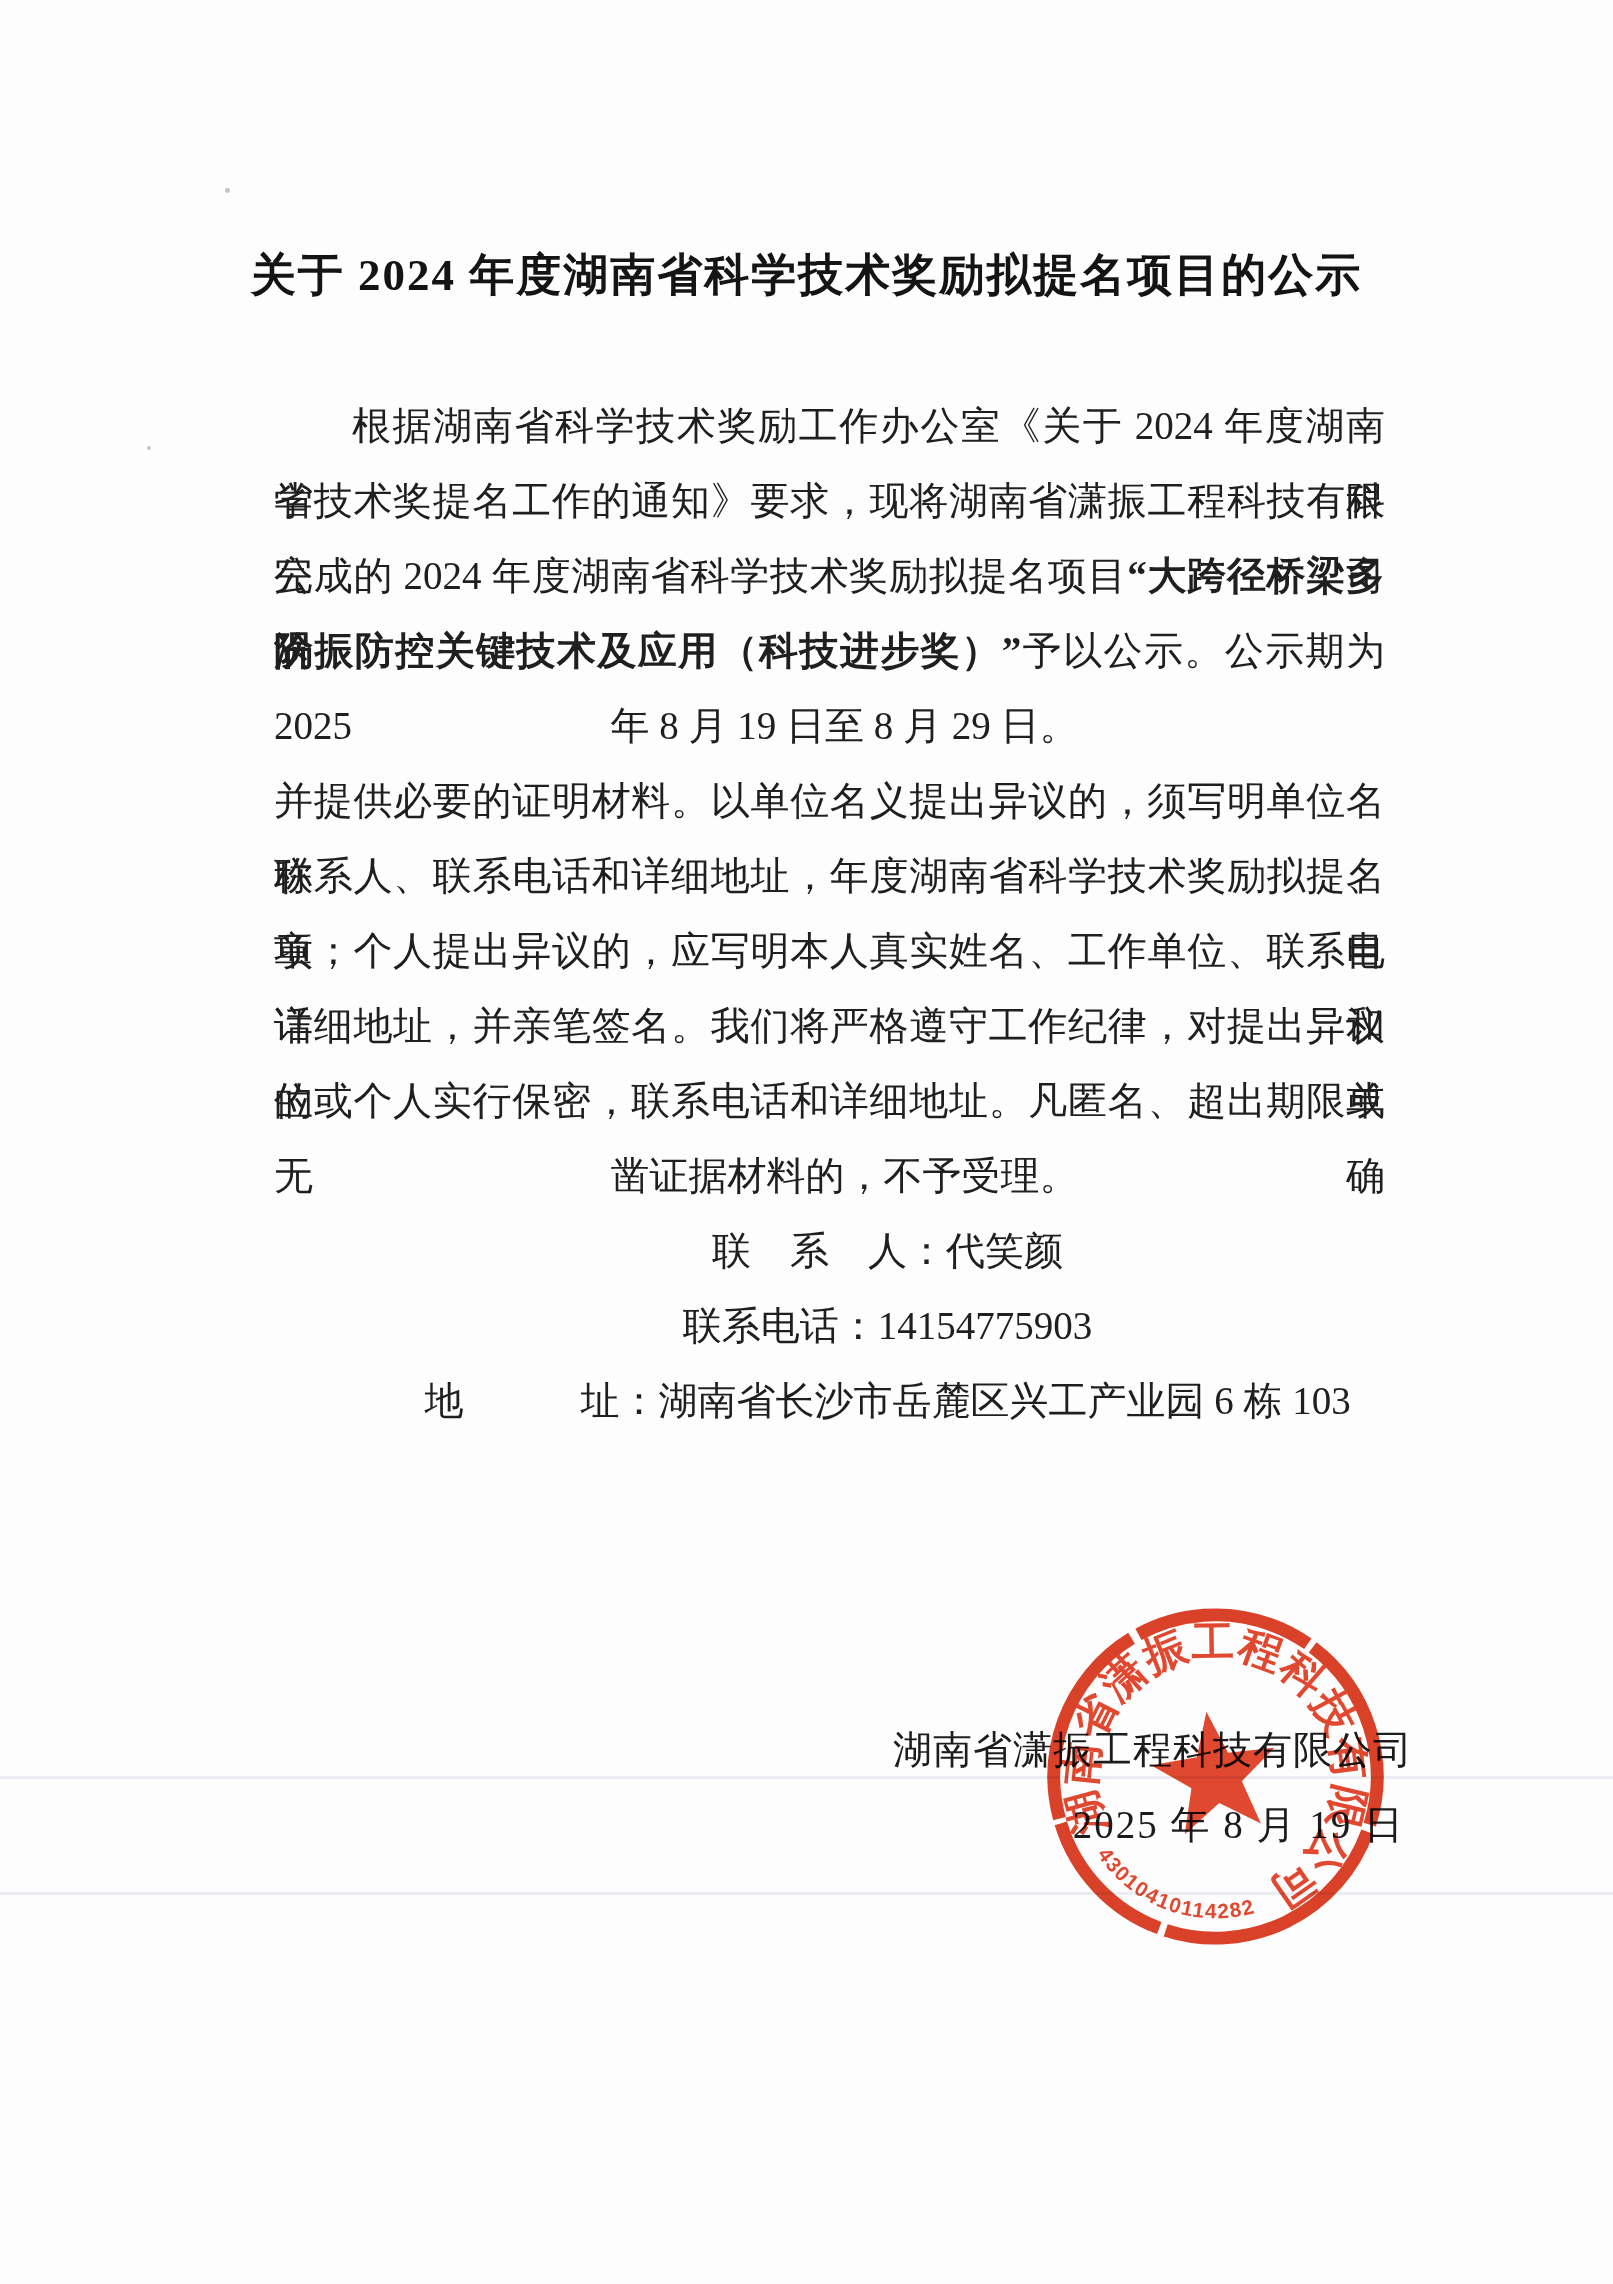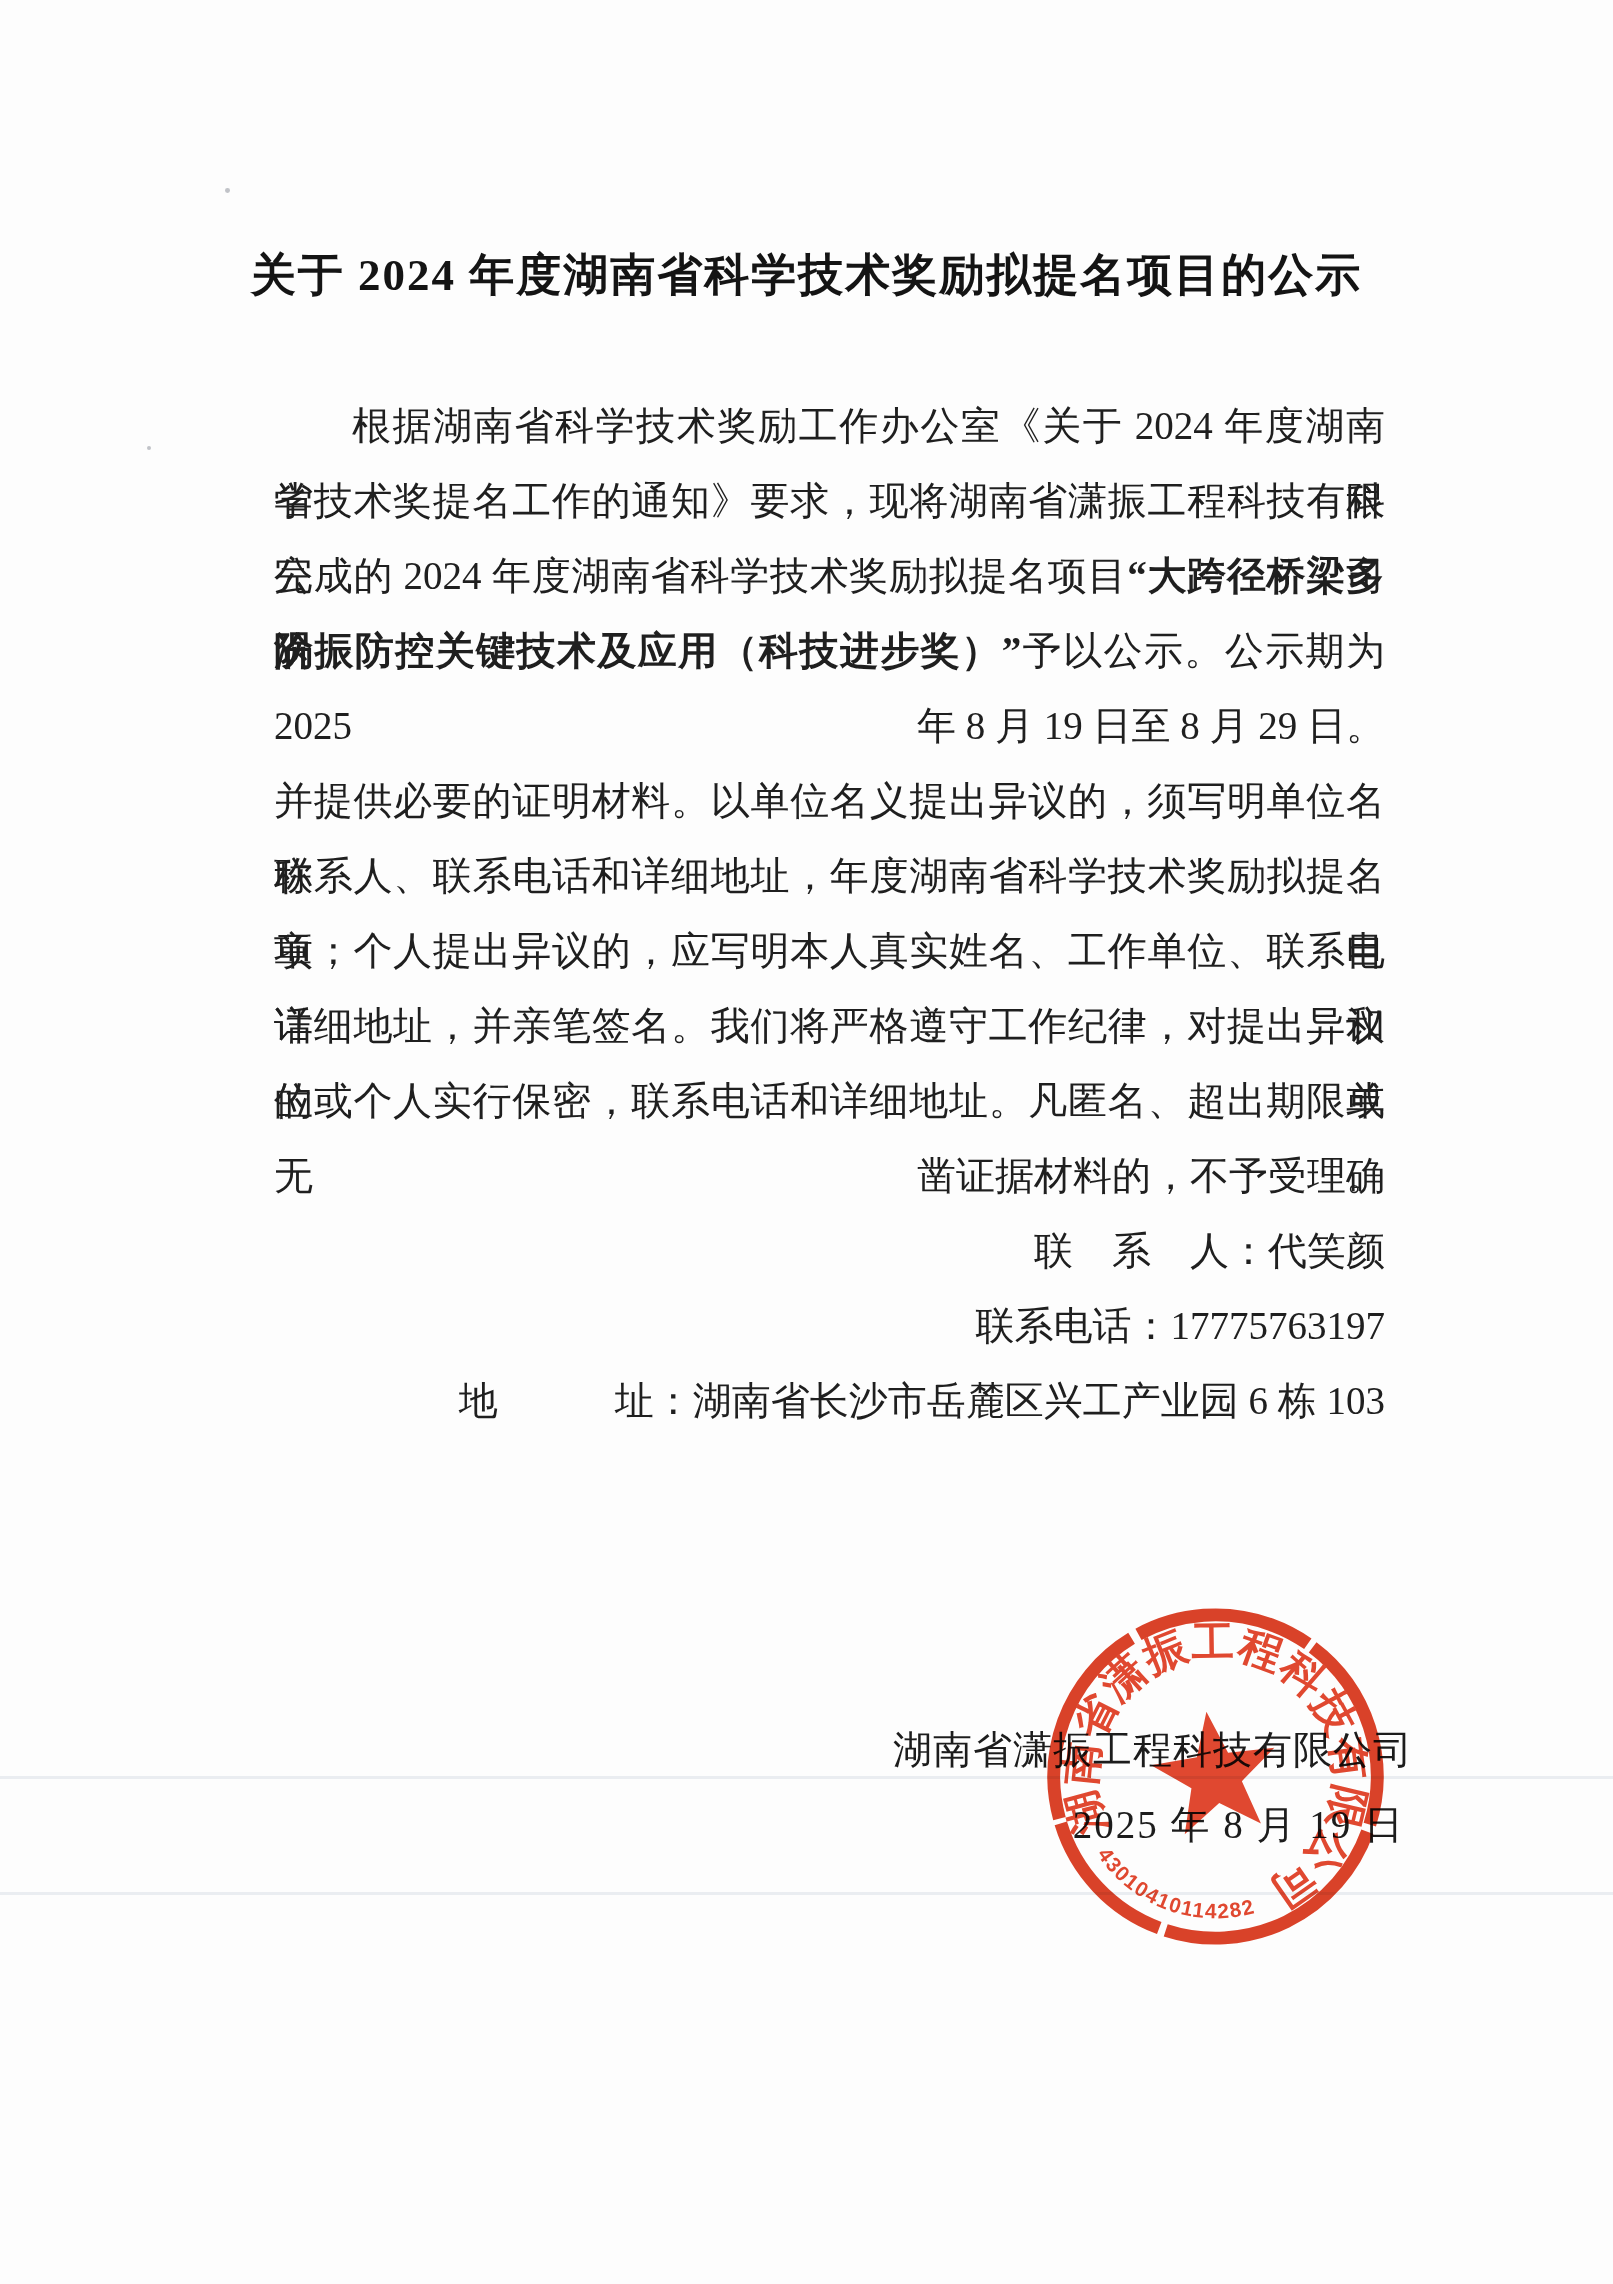--- a/index.html
+++ b/index.html
@@ -23,21 +23,21 @@
     letter-spacing:2px;
     color:#141414;
   }
 
   .body-block {
     position:absolute; top:388px; left:274px; width:1111px;
     font-size:39px;
   }
   .line { height:75px; line-height:75px; }
   .j { text-align:justify; text-align-last:justify; }
-  .l { text-align:right;margin-left:30px; }
+  .l { text-align:center;margin-left:30px; }
   .ind { text-indent:78px; }
   .ind2 { text-indent:86px; }
   .b { font-weight:bold; }
 
   .sig-company {
     position:absolute; top:1723px; right:200px;
     font-size:39px; letter-spacing:1px; color:#1c1c1c;
   }
   .sig-date {
     position:absolute; top:1798px; right:208px;
@@ -74,21 +74,21 @@
     <div class="line l">年 8 月 19 日至 8 月 29 日。</div>
 
     <div class="line j">并提供必要的证明材料。以单位名义提出异议的，须写明单位名称、</div>
     <div class="line j">联系人、联系电话和详细地址，年度湖南省科学技术奖励拟提名项目</div>
     <div class="line j">章；个人提出异议的，应写明本人真实姓名、工作单位、联系电话和</div>
     <div class="line j">详细地址，并亲笔签名。我们将严格遵守工作纪律，对提出异议的单</div>
     <div class="line j">位或个人实行保密，联系电话和详细地址。凡匿名、超出期限或无确</div>
     <div class="line l">凿证据材料的，不予受理。</div>
 
     <div class="line l ind2">联　系　人：代笑颜</div>
-    <div class="line l ind2">联系电话：17775763197</div>
+    <div class="line l ind2">联系电话：14154775903</div>
     <div class="line l ind2">地　　　址：湖南省长沙市岳麓区兴工产业园 6 栋 103</div>
   </div>
 
   <div class="sig-company">湖南省潇振工程科技有限公司</div>
   <div class="sig-date">2025 年 8 月 19 日</div>
 
   <div class="stamp">
     <svg viewBox="0 0 360 360" xmlns="http://www.w3.org/2000/svg">
       <g transform="rotate(20 180 180)">
         <circle cx="180" cy="180" r="163" fill="none" stroke="#d93318" stroke-width="13" stroke-dasharray="250 7 150 5 210 8 180 6 200 10"></circle>

